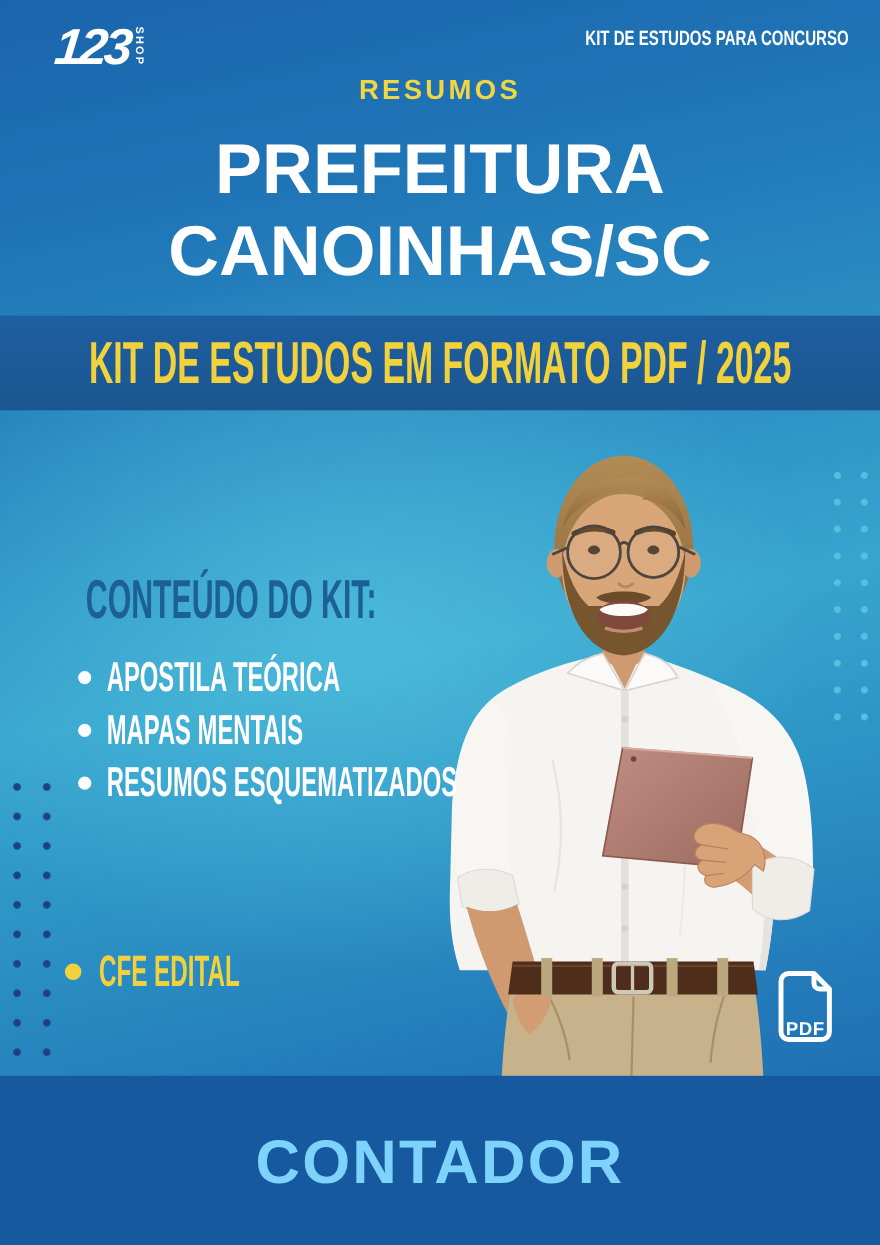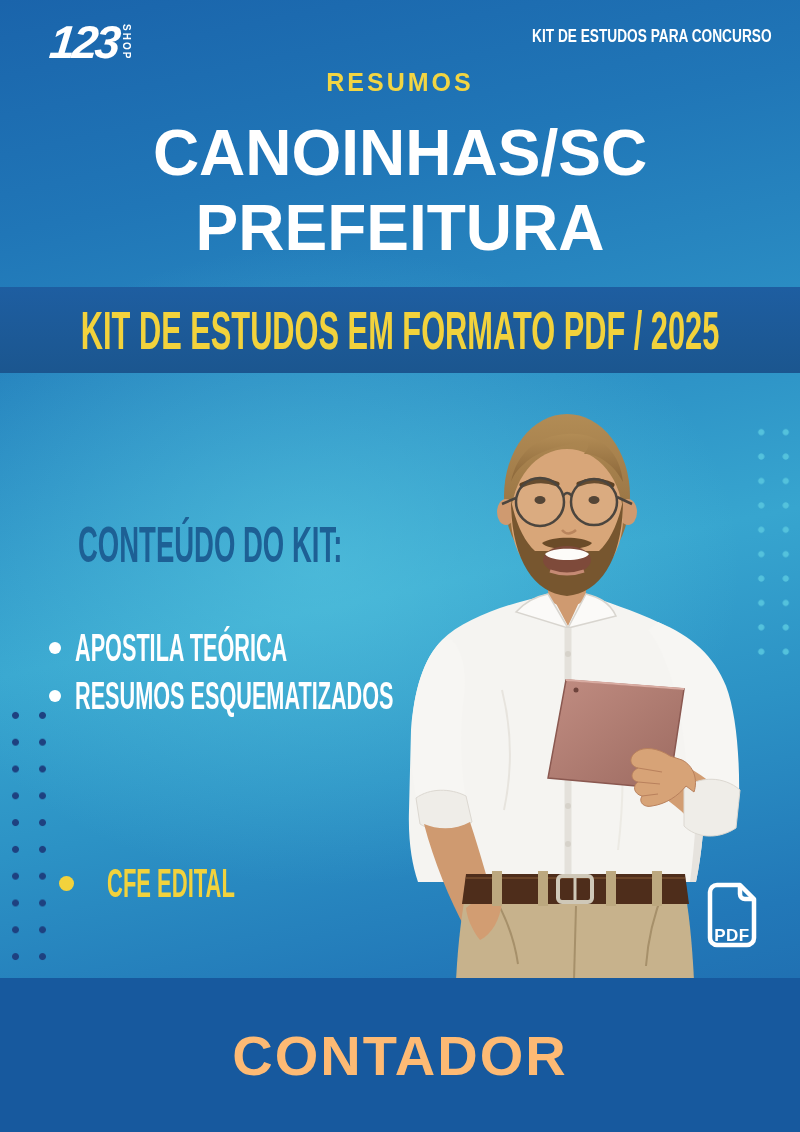--- a/index.html
+++ b/index.html
@@ -24,65 +24,65 @@
   .kicker{left:0;top:68px;width:100%;text-align:center;color:#F2D543;font-size:25px;font-weight:bold;letter-spacing:3px;}
 
   .title{left:0;top:116px;width:100%;text-align:center;color:#fff;font-weight:bold;font-size:64px;line-height:75px;letter-spacing:0px;}
 
   .banner{left:0;top:287px;width:800px;height:86px;background:linear-gradient(180deg,#1e5ea1 0%,#1b568f 100%);
     display:flex;align-items:center;justify-content:center;}
   .banner-text{color:#F2D23C;font-size:54px;transform-origin:center center;transform:scaleX(0.57);}
 
   .content-heading{left:78px;top:516px;color:#1D6095;font-size:50px;transform:scaleX(0.55);}
 
-  .kit-list{left:0;top:624px;width:420px;}
+  .kit-list{left:0;top:592px;width:420px;padding-left:22px;}
   .kit-row{position:relative;height:48px;display:flex;align-items:center;}
   .kit-bullet{position:absolute;left:49px;width:12px;height:12px;border-radius:50%;background:#fff;}
   .kit-label{margin-left:75px;color:#fff;font-size:38px;transform:scaleX(0.57);}
 
-  .cfe-row{left:0;top:862px;height:42px;display:flex;align-items:center;padding-left:17px;}
+  .cfe-row{left:0;top:862px;height:42px;display:flex;align-items:center;}
   .cfe-bullet{position:absolute;left:59px;width:15px;height:15px;border-radius:50%;background:#F2D23C;}
   .cfe-label{margin-left:90px;color:#F2D23C;font-size:40px;transform:scaleX(0.55);}
 
   .dots-left{left:2px;top:702px;width:54px;height:266px;
     background-image:radial-gradient(circle,#1E4180 3px,rgba(0,0,0,0) 3.9px);
     background-size:27px 26.8px;}
   .dots-right{left:749px;top:420px;width:49px;height:243px;
     background-image:radial-gradient(circle,#54C2DC 2.7px,rgba(0,0,0,0) 3.5px);
     background-size:24.5px 24.4px;}
 
   .man{left:352px;top:390px;width:410px;height:590px;}
 
   .pdf-badge{left:702px;top:880px;width:60px;height:70px;}
   .pdf-label{position:absolute;left:0;top:26px;width:60px;text-align:center;color:#fff;font-weight:bold;font-size:17px;letter-spacing:0.5px;margin-top:20px;}
 
   .footer{left:0;bottom:0;width:800px;height:154px;background:#17599E;z-index:5;
     display:flex;align-items:center;justify-content:center;}
-  .footer-text{color:#fdba74;font-weight:bold;font-size:56px;letter-spacing:2px;}
+  .footer-text{color:#7dd3fc;font-weight:bold;font-size:56px;letter-spacing:2px;}
 </style>
 </head>
 <body>
 
 <div class="poster">
 
   <div class="abs dots-left"></div>
   <div class="abs dots-right"></div>
 
   <div class="abs logo">
     <span class="logo-num">123</span>
     <span class="logo-shop">SHOP</span>
   </div>
 
   <div class="abs top-right cond">KIT DE ESTUDOS PARA CONCURSO</div>
 
   <div class="abs kicker">RESUMOS</div>
 
   <div class="abs title">
+    <div>PREFEITURA</div>
     <div>CANOINHAS/SC</div>
-    <div>PREFEITURA</div>
   </div>
 
   <div class="abs banner">
     <span class="banner-text cond">KIT DE ESTUDOS EM FORMATO PDF / 2025</span>
   </div>
 
   <svg class="abs man" viewBox="0 0 410 590" role="img" aria-label="Smiling bearded man with round glasses in a white shirt and khaki pants holding a rose-gold tablet, left hand in pocket">
     <defs>
       <linearGradient id="hairG" x1="0" y1="0" x2="0" y2="1">
         <stop offset="0" stop-color="#b28c55"></stop>
@@ -177,20 +177,24 @@
 
   <div class="abs content-heading cond">CONTEÚDO DO KIT:</div>
 
   <div class="abs kit-list">
     <div class="kit-row">
       <span class="kit-bullet"></span>
       <span class="kit-label cond">APOSTILA TEÓRICA</span>
     </div>
     <div class="kit-row">
       <span class="kit-bullet"></span>
+      <span class="kit-label cond">MAPAS MENTAIS</span>
+    </div>
+    <div class="kit-row">
+      <span class="kit-bullet"></span>
       <span class="kit-label cond">RESUMOS ESQUEMATIZADOS</span>
     </div>
   </div>
 
   <div class="abs cfe-row">
     <span class="cfe-bullet"></span>
     <span class="cfe-label cond">CFE EDITAL</span>
   </div>
 
   <div class="abs pdf-badge">

